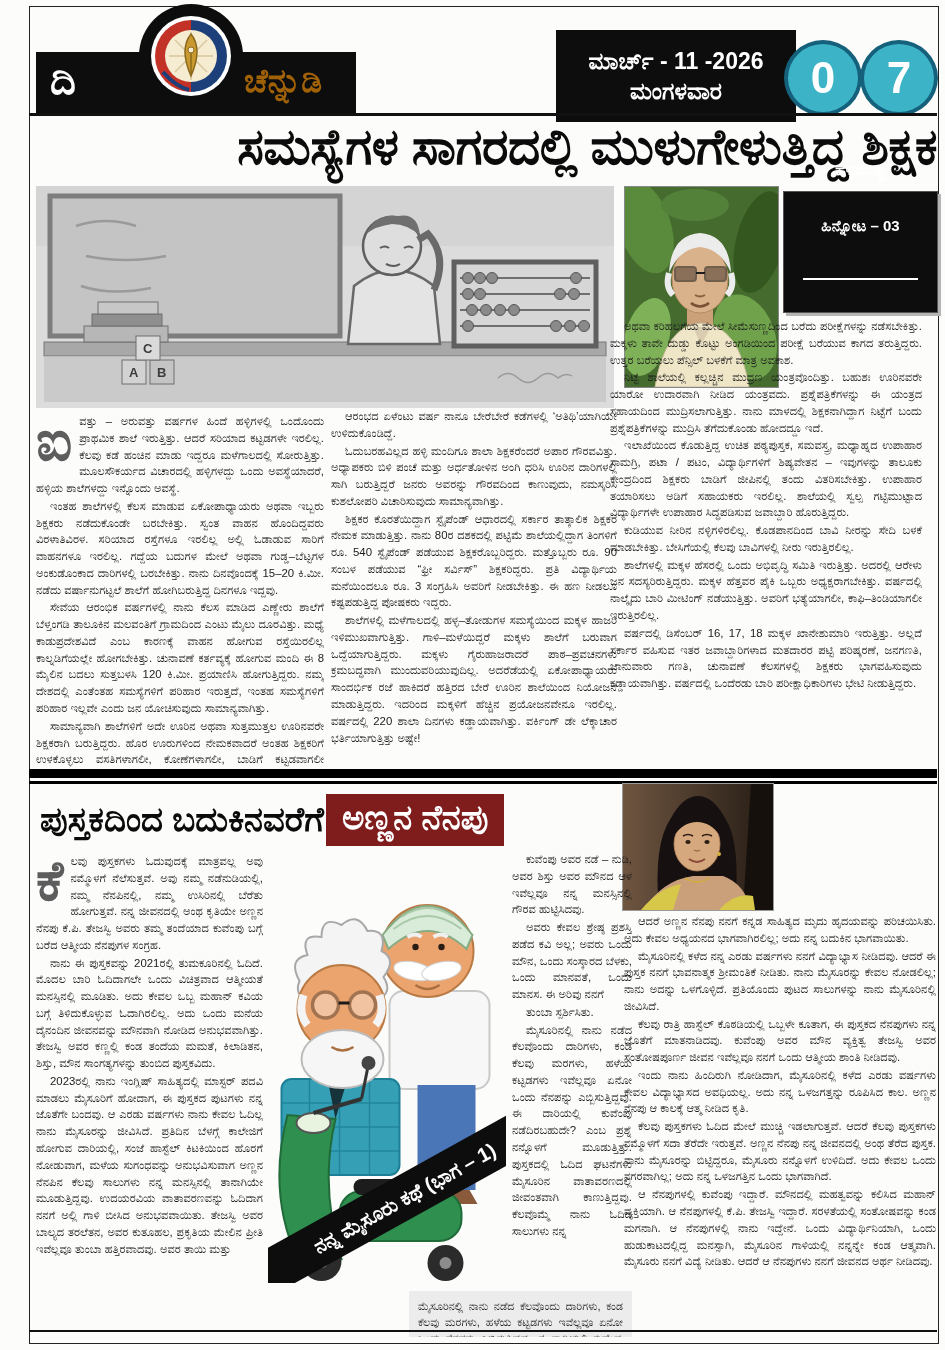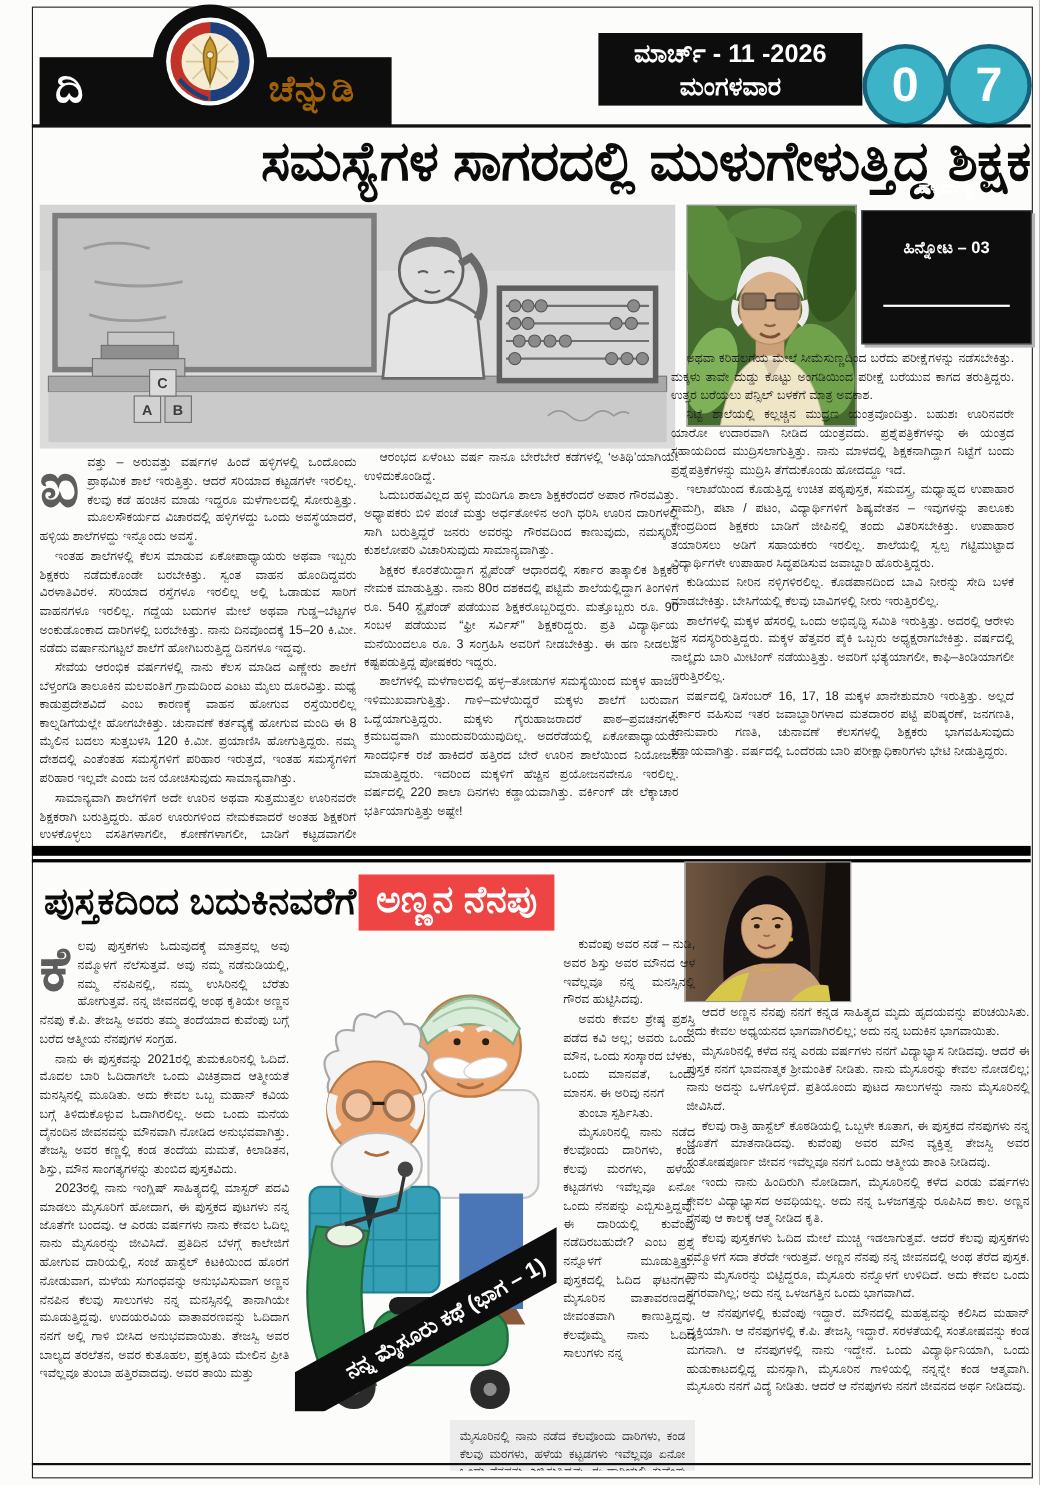--- a/index.html
+++ b/index.html
@@ -7,21 +7,21 @@
         font-family:"Liberation Sans","DejaVu Sans",sans-serif;color:#1c1c1c;overflow:hidden;}
   .frame{position:absolute;left:29px;top:6px;width:908px;height:1336px;border:1.5px solid #222;pointer-events:none;}
   .abs{position:absolute;}
 
   
   .mast-arch{left:139px;top:4px;width:104px;height:104px;background:#0d0d0d;border-radius:50%;}
   .mast-bar{left:36px;top:52px;width:320px;height:62px;background:#0d0d0d;}
   .mast-the{left:50px;top:58px;color:#fff;font-size:40px;font-weight:bold;}
   .mast-name{left:244px;top:62px;color:#a16207;font-size:33px;font-weight:bold;}
   .logo{left:145px;top:10px;}
-  .datebox{left:544px;top:30px;width:240px;height:66px;background:#0d0d0d;color:#fff;
+  .datebox{left:556px;top:30px;width:240px;height:92px;background:#0d0d0d;color:#fff;
            display:flex;flex-direction:column;align-items:center;justify-content:center;gap:3px;}
   .datebox .l1{font-size:23px;font-weight:bold;}
   .datebox .l2{font-size:23px;font-weight:bold;}
   .pgdigit{top:40px;width:70px;height:68px;border-radius:50%;background:#3cb3c6;border:4px solid #15607a;
            color:#fff;font-size:44px;font-weight:bold;display:flex;align-items:center;justify-content:center;}
   .pg0{left:784px;} .pg7{left:860px;}
   .head-rule{left:29px;top:113px;width:908px;height:3px;background:#111;}
 
   
   .headline1{left:32px;top:118px;width:905px;font-size:50px;font-weight:800;text-align:right;
@@ -45,21 +45,21 @@
   .c2a1{left:331px;top:408px;width:286px;height:359px;}
   .c3a1{left:610px;top:318px;width:312px;height:450px;}
 
   .divider{left:29px;top:769px;width:908px;}
   .divider .d1{height:9px;background:#000;}
   .divider .d2{height:3px;background:#000;margin-top:3px;}
 
   
   .headline2{left:40px;top:789px;height:62px;display:flex;align-items:center;gap:2px;}
   .headline2 .plain{font-size:34px;font-weight:800;color:#0b0b0b;white-space:nowrap;}
-  .headline2 .boxed{font-size:34px;font-weight:800;background:#ef4444;color:#fff;padding:4px 16px 8px 16px;white-space:nowrap;text-align:center;}
+  .headline2 .boxed{font-size:34px;font-weight:800;background:#7f1d1d;color:#fff;padding:4px 16px 8px 16px;white-space:nowrap;text-align:center;}
   .photo2{left:622px;top:783px;width:150px;height:126px;border:1px solid #999;}
   .authorbox{left:775px;top:783px;width:161px;height:126px;background:#0d0d0d;color:#fff;border:1px solid #555;
              box-shadow:3px 3px 0 #b5b5b5;display:flex;flex-direction:column;align-items:center;justify-content:center;}
   .authorbox .n1,.authorbox .n2{font-size:17px;font-weight:bold;}
   .authorbox hr{width:78%;border:none;border-top:2px solid #fff;margin:7px 0;}
   .authorbox .role{font-size:13.5px;font-weight:bold;}
 
   .a2c1{left:36px;top:853px;width:227px;height:482px;}
   .a2center{left:268px;top:851px;width:364px;height:486px;}
   .a2c3{left:624px;top:913px;width:312px;height:422px;}

